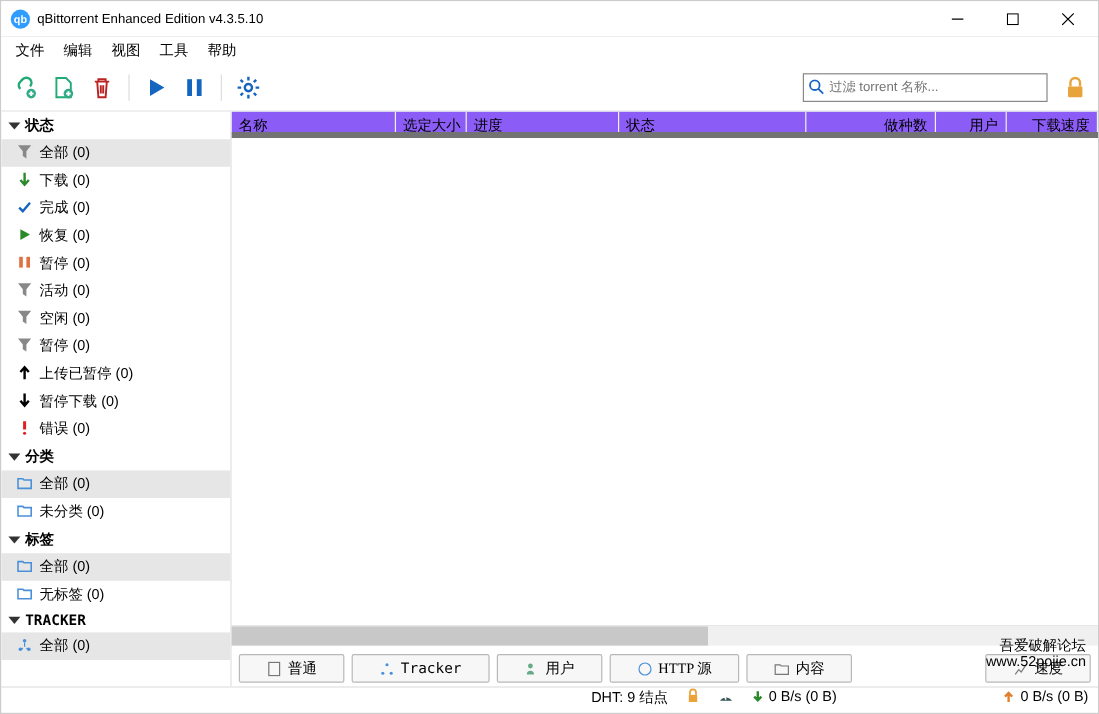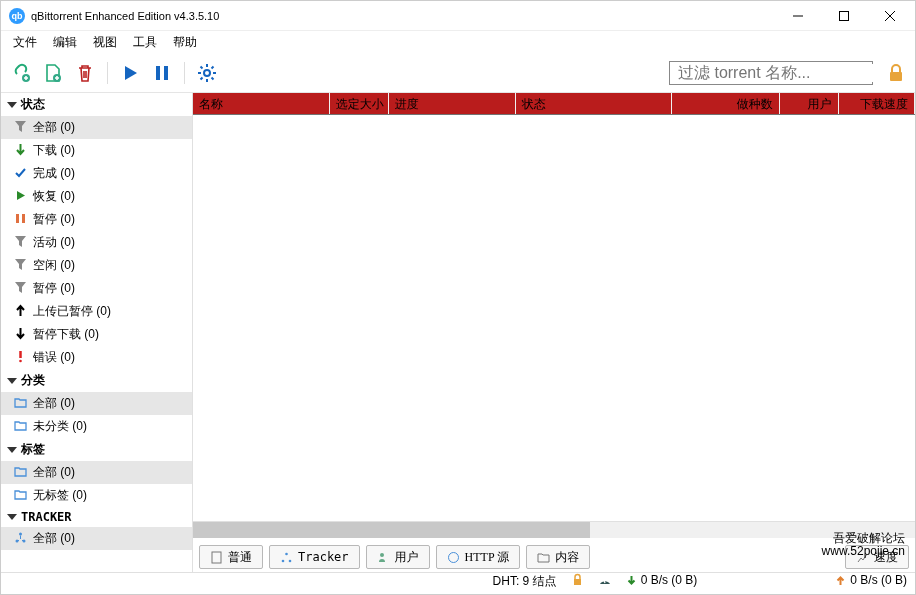--- a/index.html
+++ b/index.html
@@ -10,39 +10,39 @@
 .winbtns{display:flex;height:100%}
 .winbtn{width:46px;display:flex;align-items:center;justify-content:center;cursor:pointer}
 .winbtn svg{width:10px;height:10px;stroke:#000;stroke-width:1;fill:none}
 .menubar{height:22px;display:flex;align-items:center;padding:0 4px;background:#fff}
 .menubar .mitem{padding:2px 8px;cursor:pointer}
 .toolbar{height:40px;display:flex;align-items:center;padding:0 6px;background:#fff;border-bottom:1px solid #e5e5e5;gap:4px}
 .tbtn{width:28px;height:28px;display:flex;align-items:center;justify-content:center;cursor:pointer;border-radius:3px}
 .tsep{width:1px;height:22px;background:#ddd;margin:0 4px}
 .spacer{flex:1}
 .search{display:flex;align-items:center;border:1px solid #888;height:24px;width:204px;padding:0 4px;gap:4px}
-.search input{border:0;outline:0;flex:1;font-size:16px;color:#a21caf}
+.search input{border:0;outline:0;flex:1;font-size:11px;color:#a21caf}
 .lock{margin-left:6px;width:26px;height:26px;display:flex;align-items:center;justify-content:center;cursor:pointer}
 .main{display:flex;height:calc(595px - 30px - 22px - 40px - 24px)}
 .sidebar{width:192px;border-right:1px solid #e0e0e0;overflow-y:auto;position:relative}
 .shead{display:flex;align-items:center;padding:3px 6px;font-weight:bold;gap:4px;cursor:pointer}
 .shead .chev{width:0;height:0;border-left:5px solid transparent;border-right:5px solid transparent;border-top:6px solid #333}
 .sitem{display:flex;padding:3px 6px 3px 12px;gap:6px;cursor:pointer}
 .sitem.selected{background:#e6e6e6}
 .sitem .ic{width:14px;height:14px;display:flex;align-items:center;justify-content:center}
 .content{flex:1;display:flex;flex-direction:column;min-width:0}
 .tablewrap{flex:1;overflow:auto;position:relative;border-bottom:1px solid #e0e0e0}
-.trow{display:flex;height:22px;border-bottom:1px solid #737373;background:#b91c1c}
+.trow{display:flex;height:22px;border-bottom:5px solid #737373;background:#8b5cf6}
 .thead{position:sticky;top:0}
 .tcell{padding:3px 6px;border-right:1px solid #f0f0f0;white-space:nowrap;overflow:hidden}
 .c1{width:140px}.c2{width:60px;text-align:right}.c3{width:130px}.c4{width:160px}.c5{width:110px;text-align:right}.c6{width:60px;text-align:right}.c7{width:78px;text-align:right}
 .hscroll{height:16px;background:#f0f0f0;position:relative;margin:0 0 4px 0}
 .hscroll .thumb{position:absolute;left:0;top:0;height:100%;width:55%;background:#c8c8c8}
 .tabs{height:30px;display:flex;align-items:center;padding:4px 6px;gap:6px}
-.tab{border:1px solid #b8b8b8;background:#f7f7f7;height:24px;padding:0 10px;display:flex;align-items:center;gap:5px;cursor:pointer;border-radius:2px}
+.tab{border:1px solid #b8b8b8;background:#f7f7f7;height:24px;padding:0 22px;display:flex;align-items:center;gap:5px;cursor:pointer;border-radius:2px}
 .status{height:24px;border-top:1px solid #e0e0e0;display:flex;align-items:flex-start;padding:0 8px;gap:14px;font-family:Consolas,monospace}
 .status .grp{display:flex;align-items:center;gap:4px}
 .wm{position:absolute;right:10px;bottom:36px;color:#e8e8e8;font-size:18px;pointer-events:none;text-align:right;line-height:1.1}
 svg{display:block}
 </style>
 </head>
 <body>
 
 <div class="titlebar">
   <div class="logo">qb</div>

